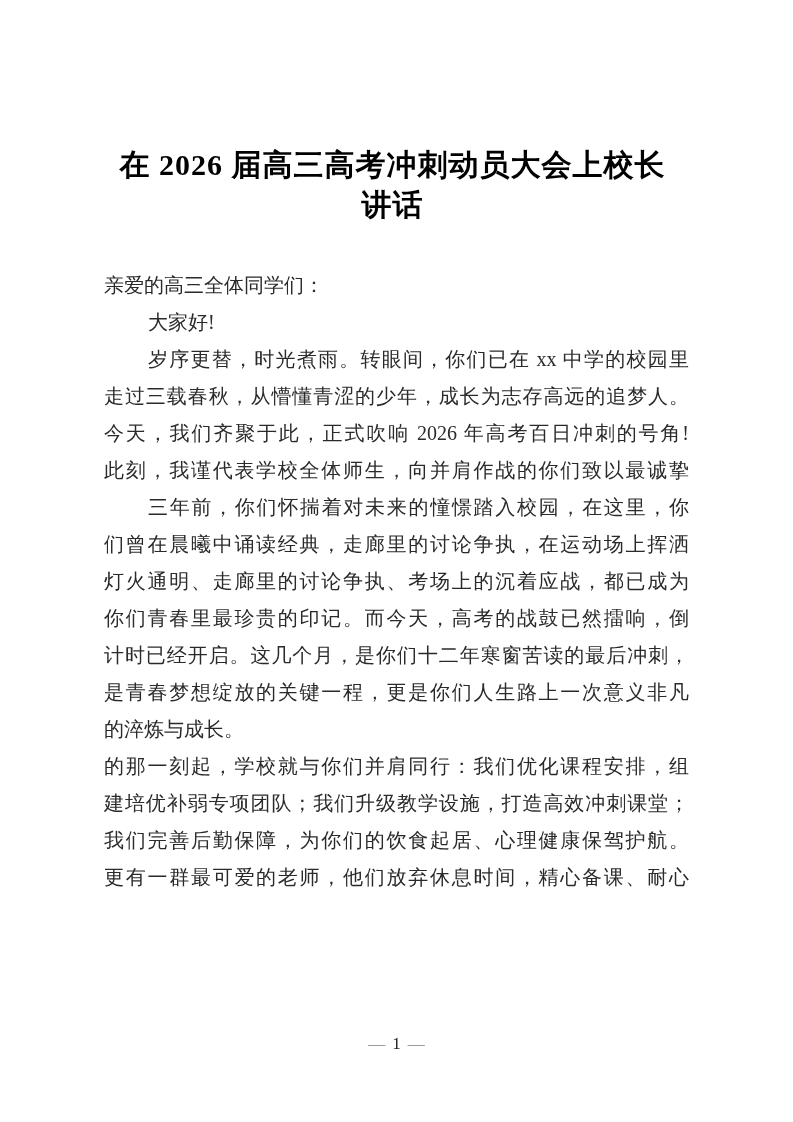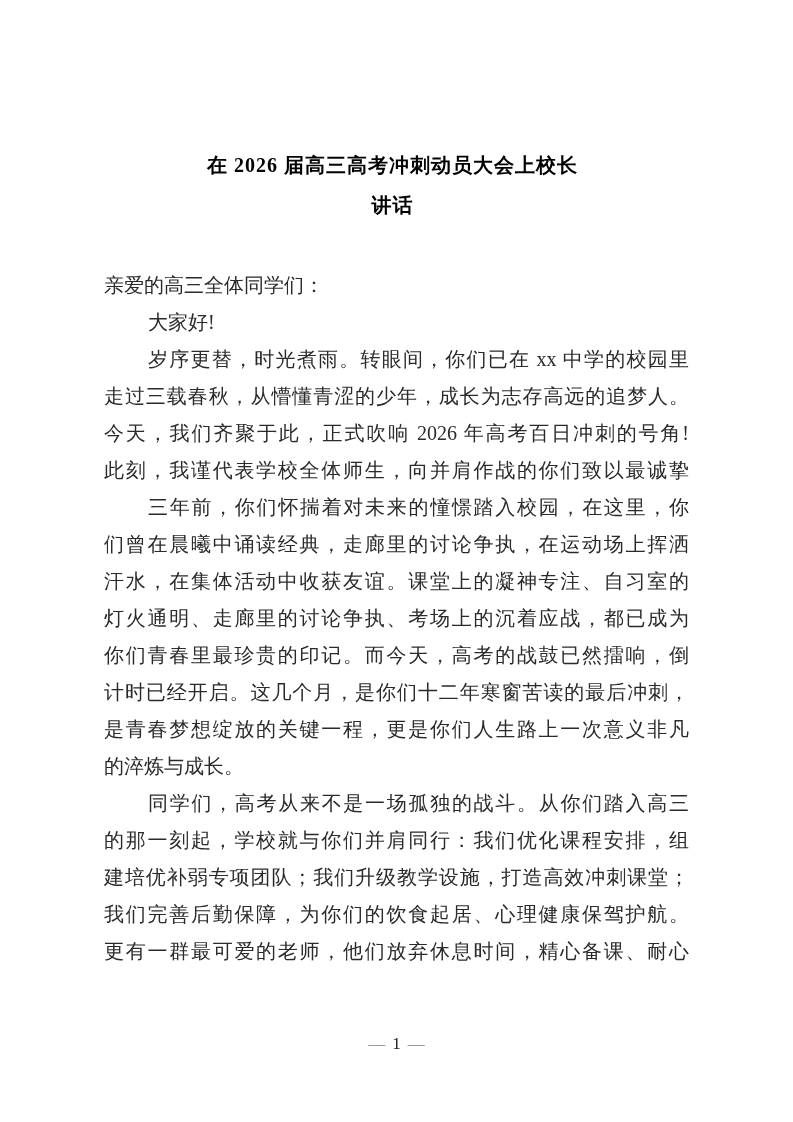--- a/index.html
+++ b/index.html
@@ -13,21 +13,21 @@
     background: #ffffff;
     position: relative;
     overflow: hidden;
     font-family: "Liberation Serif", "DejaVu Serif", serif;
     color: #2a2a2a;
   }
   .title {
     margin: 0;
     padding: 145px 96px 0 88px;
     text-align: center;
-    font-size: 20px;
+    font-size: 30px;
     line-height: 40px;
     font-weight: bold;
     color: #000000;
     letter-spacing: 1px;
   }
   .title-line {
     display: block;
   }
   .body-text {
     margin: 42px 104px 0 104px;
@@ -77,27 +77,25 @@
   <div class="body-text">
 
   <div class="line">亲爱的高三全体同学们：</div>
       <div class="line indent">大家好!</div>
       <div class="line indent fill">岁序更替，时光煮雨。转眼间，你们已在 xx 中学的校园里</div>
       <div class="line fill">走过三载春秋，从懵懂青涩的少年，成长为志存高远的追梦人。</div>
       <div class="line fill">今天，我们齐聚于此，正式吹响 2026 年高考百日冲刺的号角!</div>
       <div class="line fill">此刻，我谨代表学校全体师生，向并肩作战的你们致以最诚挚</div>
       <div class="line indent fill">三年前，你们怀揣着对未来的憧憬踏入校园，在这里，你</div>
       <div class="line fill">们曾在晨曦中诵读经典，走廊里的讨论争执，在运动场上挥洒</div>
-      <div class="line fill">汗水，在集体活动中收获友谊。课堂上的凝神专注、自习室的</div>
       <div class="line fill">灯火通明、走廊里的讨论争执、考场上的沉着应战，都已成为</div>
       <div class="line fill">你们青春里最珍贵的印记。而今天，高考的战鼓已然擂响，倒</div>
       <div class="line fill">计时已经开启。这几个月，是你们十二年寒窗苦读的最后冲刺，</div>
       <div class="line fill">是青春梦想绽放的关键一程，更是你们人生路上一次意义非凡</div>
       <div class="line">的淬炼与成长。</div>
-      <div class="line indent fill">同学们，高考从来不是一场孤独的战斗。从你们踏入高三</div>
       <div class="line fill">的那一刻起，学校就与你们并肩同行：我们优化课程安排，组</div>
       <div class="line fill">建培优补弱专项团队；我们升级教学设施，打造高效冲刺课堂；</div>
       <div class="line fill">我们完善后勤保障，为你们的饮食起居、心理健康保驾护航。</div>
       <div class="line fill">更有一群最可爱的老师，他们放弃休息时间，精心备课、耐心</div>
     </div>
 
   <div class="footer">
     <span class="dash">—</span><span class="page-num">1</span><span class="dash">—</span>
   </div>
 

